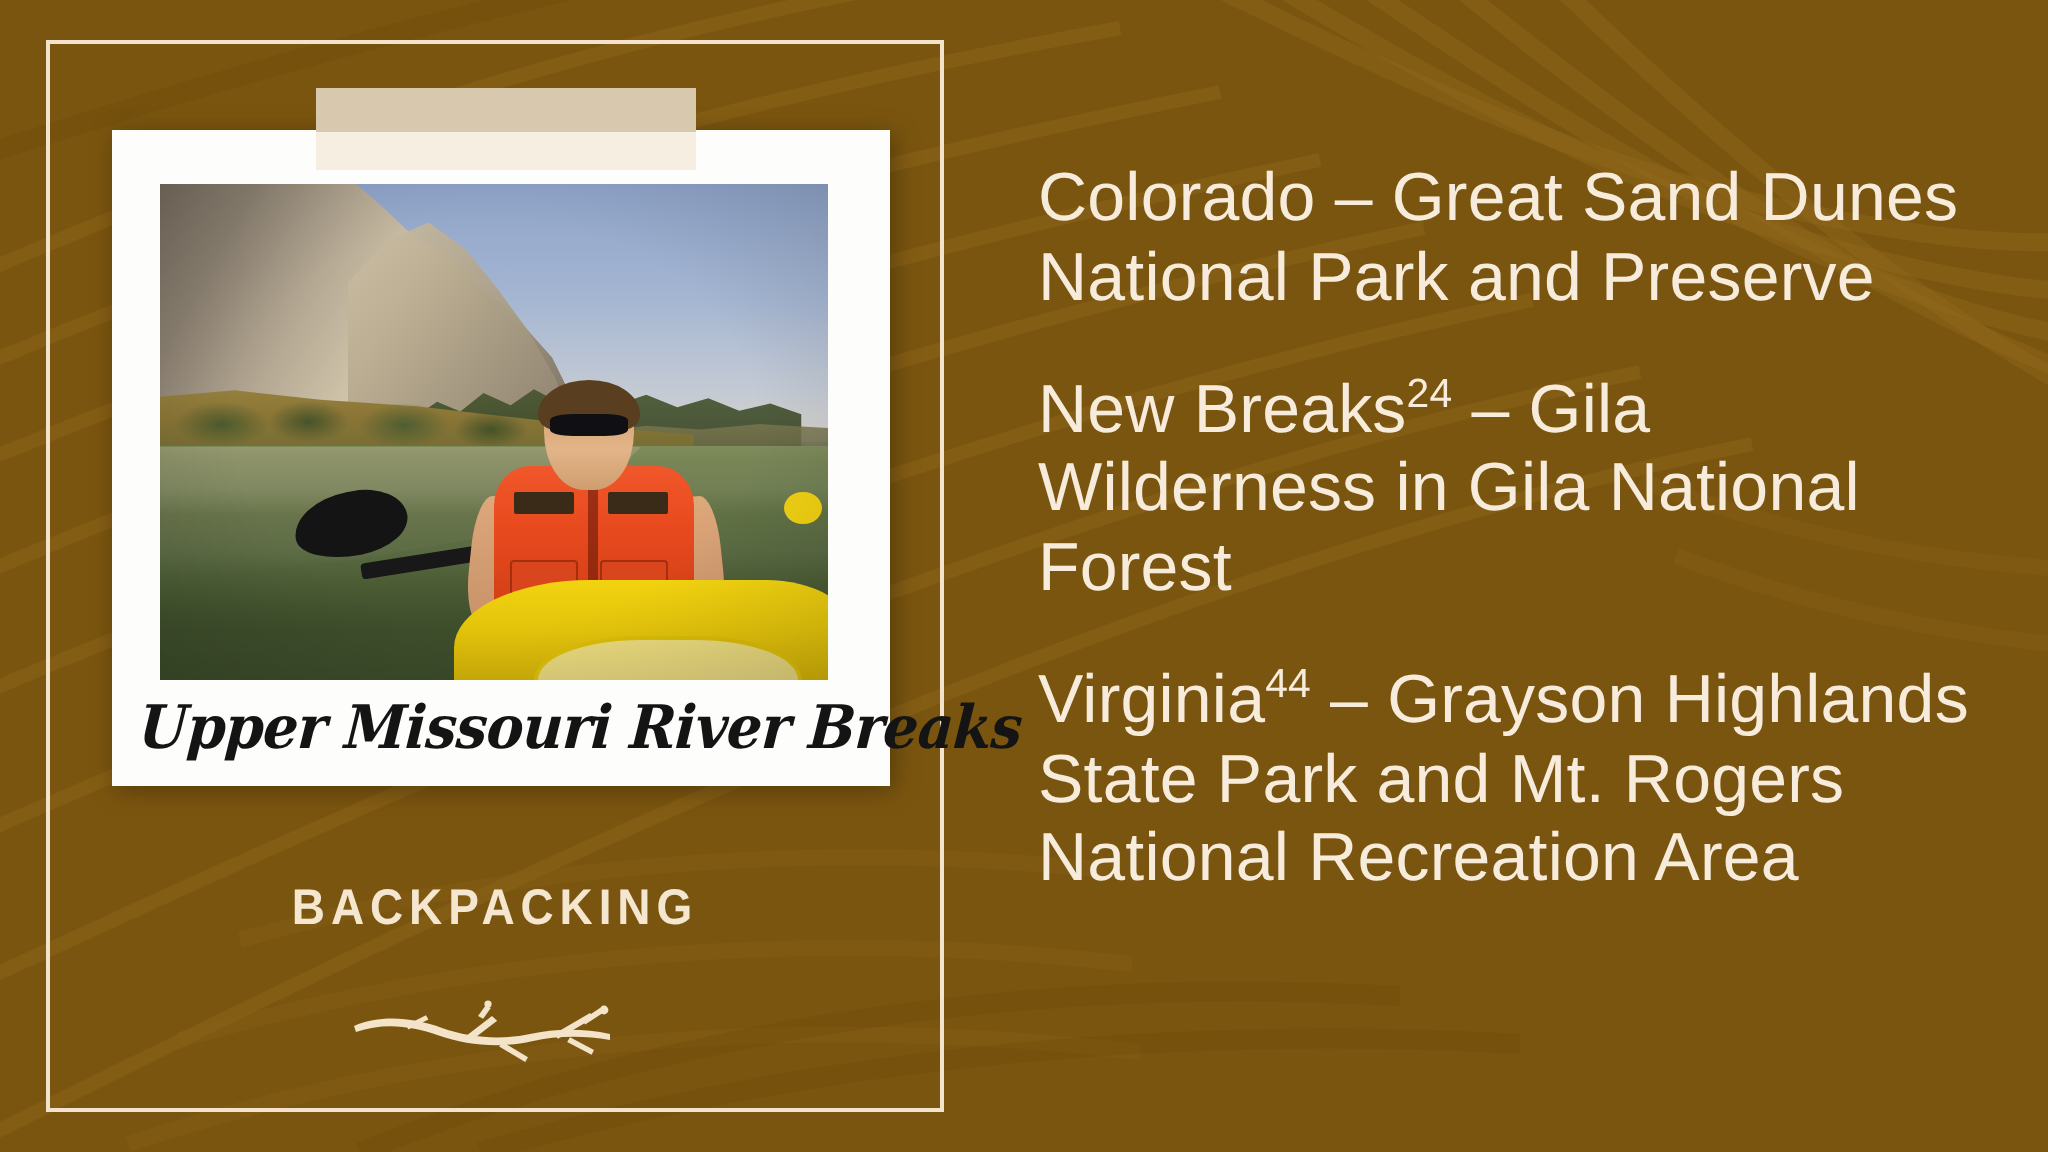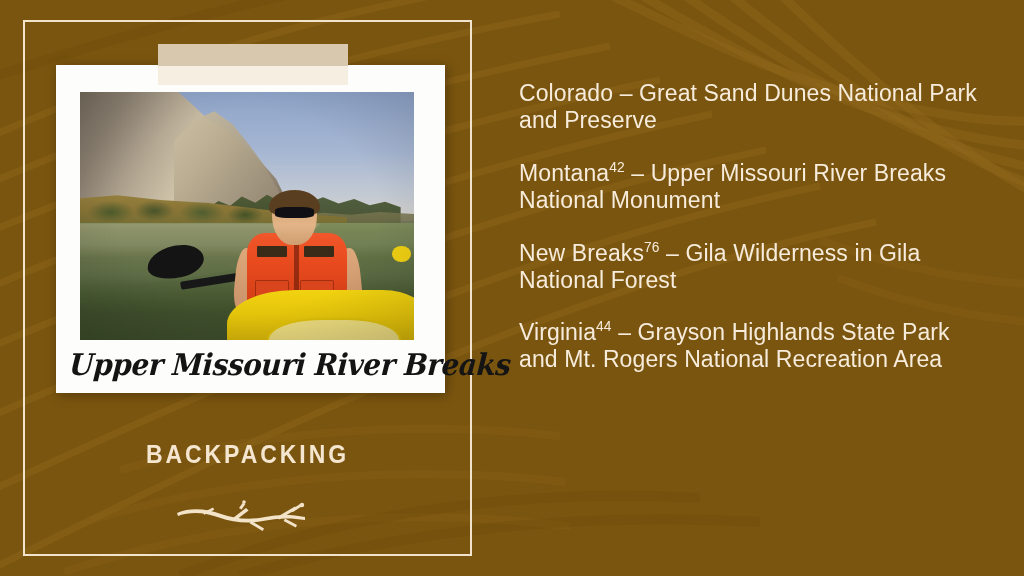--- a/index.html
+++ b/index.html
@@ -364,21 +364,21 @@
   
   .text-col {
     position: absolute;
     left: 519px;
     top: 80px;
     width: 470px;
   }
   .para {
     color: #f7ecdc;
     font-family: "Liberation Sans", sans-serif;
-    font-size: 23px;
+    font-size: 34px;
     line-height: 1.17;
     margin: 0 0 26px 0;
     letter-spacing: 0.1px;
   }
   .para:last-child { margin-bottom: 12px; }
   .para sup {
     font-size: 0.6em;
     vertical-align: super;
     line-height: 0;
   }
@@ -490,26 +490,23 @@
       </g>
     </svg>
   </div>
 
   <div class="text-col">
 
     <p class="para">
       <span>Colorado – Great Sand Dunes National Park and Preserve</span>
     </p>
 
+
     <p class="para">
-      <span>Montana</span><sup>42</sup><span> – Upper Missouri River Breaks National Monument</span>
-    </p>
-
-    <p class="para">
-      <span>New Breaks</span><sup>76</sup><span> – Gila Wilderness in Gila National Forest</span>
+      <span>New Breaks</span><sup>24</sup><span> – Gila Wilderness in Gila National Forest</span>
     </p>
 
     <p class="para">
       <span>Virginia</span><sup>44</sup><span> – Grayson Highlands State Park and Mt. Rogers National Recreation Area</span>
     </p>
 
   </div>
 </div>
 
 </body></html>

